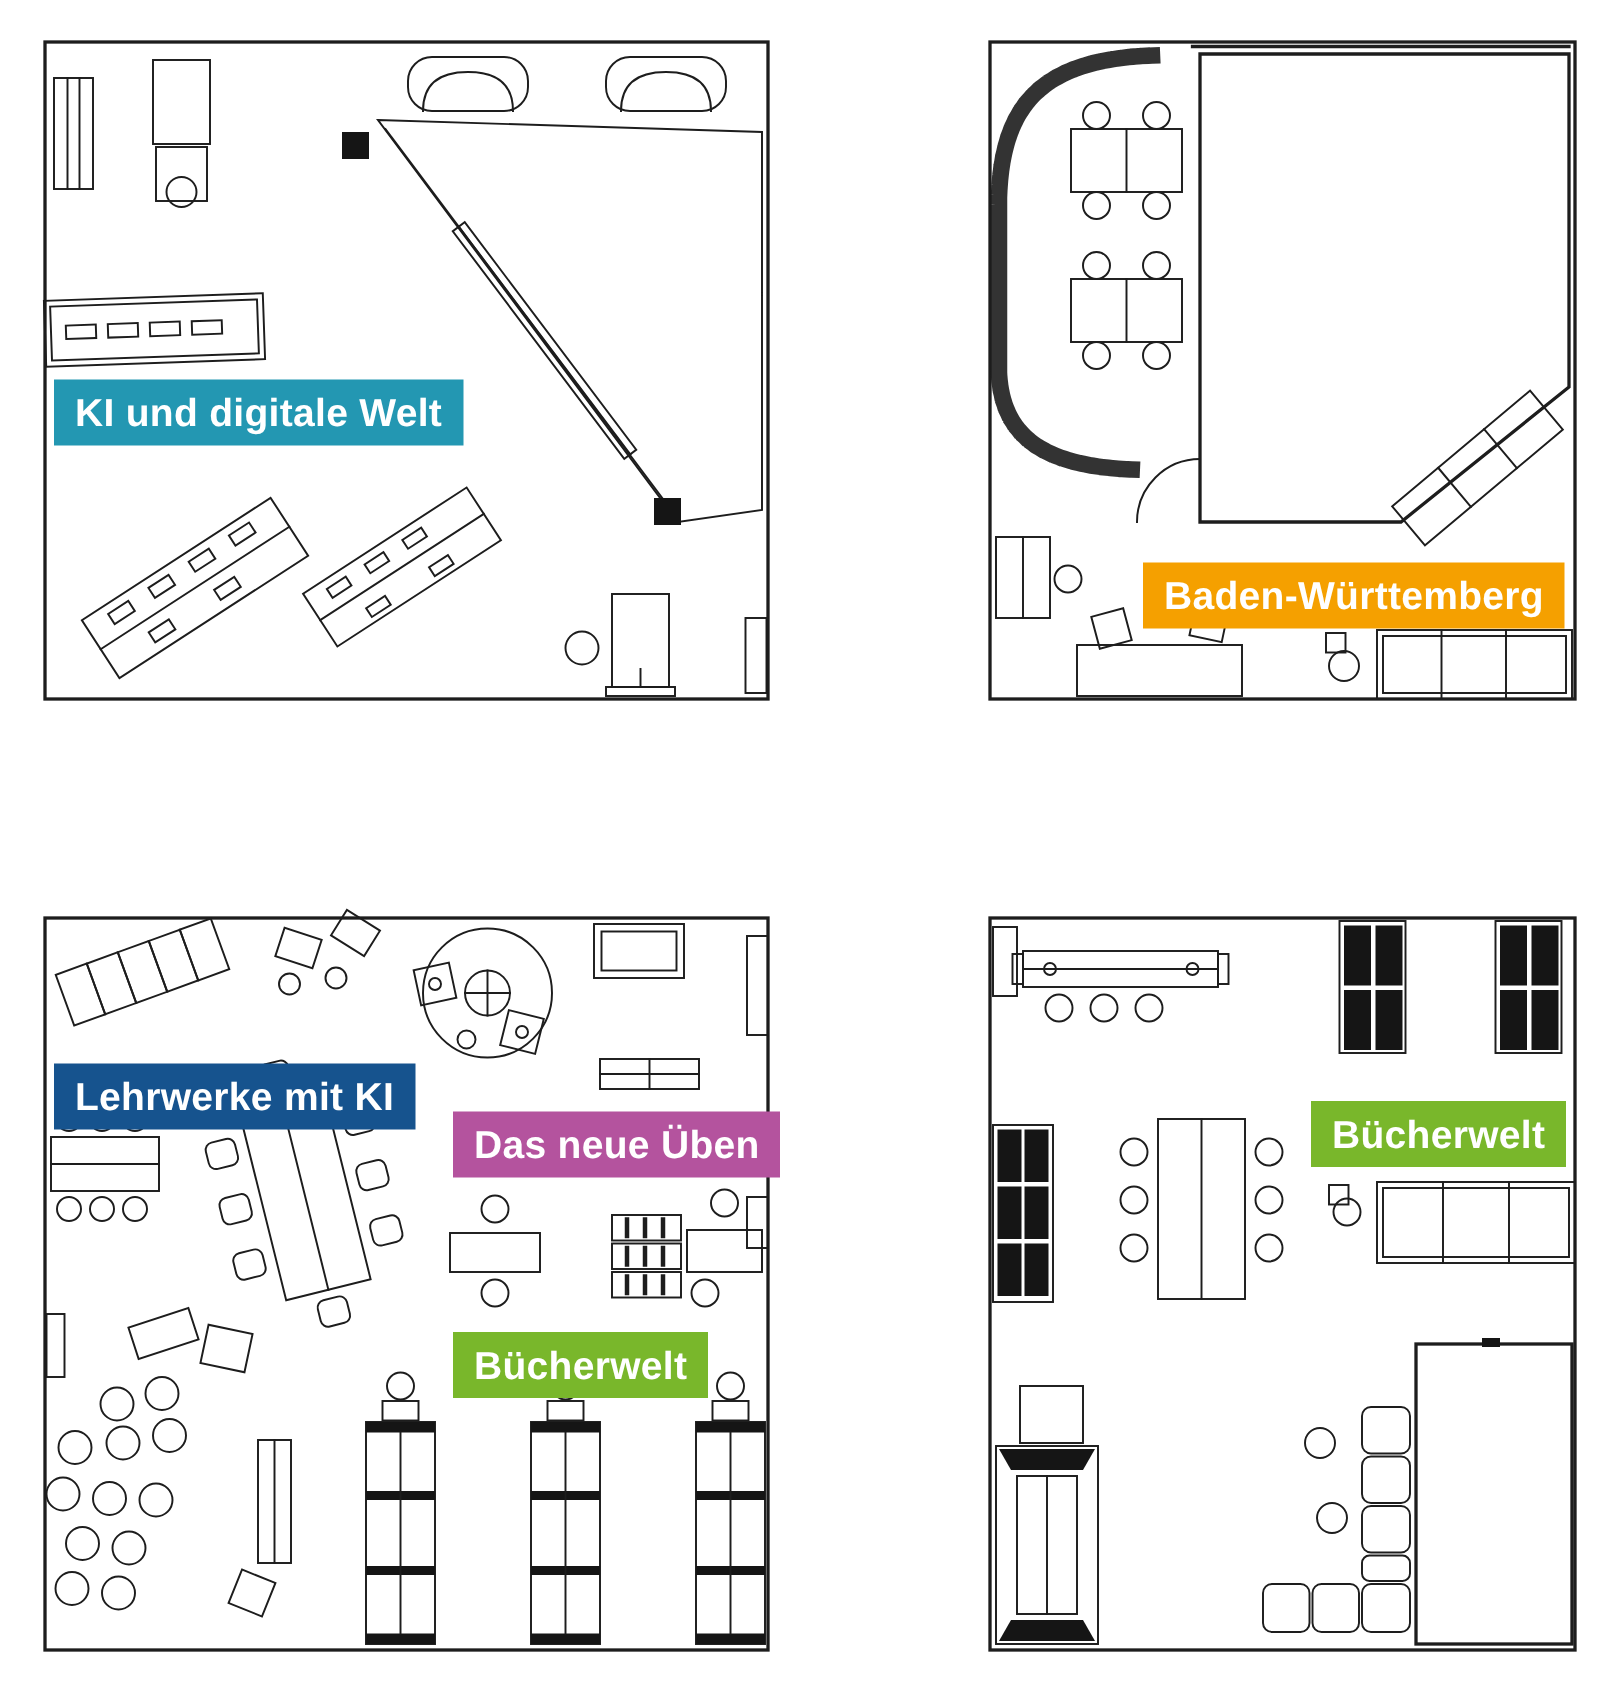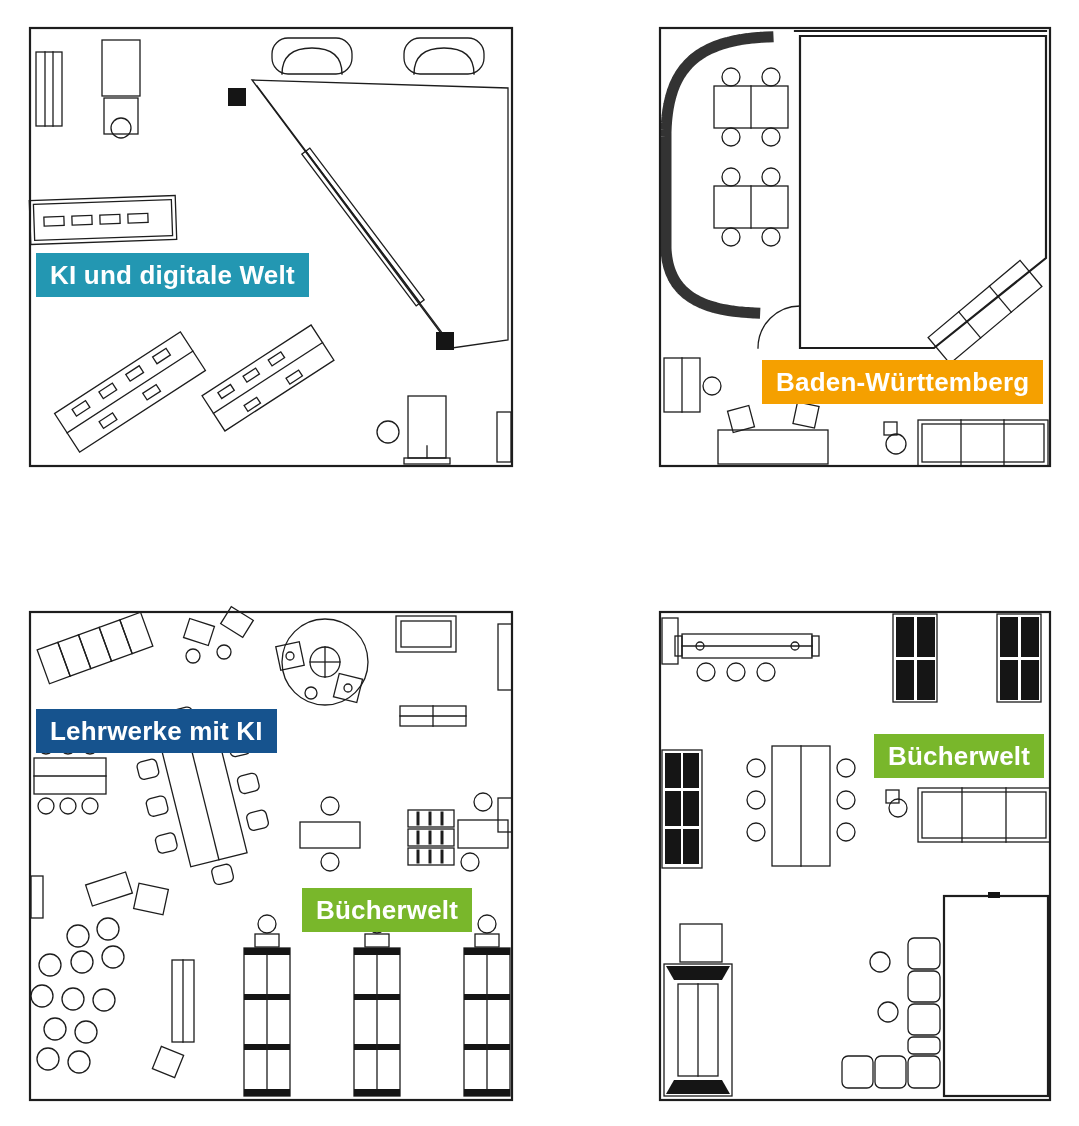--- a/index.html
+++ b/index.html
@@ -366,22 +366,23 @@
       <rect x="875" y="1056" width="31" height="32" rx="6"></rect>
       <rect x="908" y="1056" width="32" height="32" rx="6"></rect>
       <circle cx="880" cy="962" r="10"></circle>
       <circle cx="888" cy="1012" r="10"></circle>
     </g>
   </g>
 </svg>
 
   <div class="area-label" style="left: 36px; top: 253px; background-color: rgb(35, 151, 178);">KI und digitale Welt</div>
 
-  <div class="area-label" style="left: 762px; top: 360px; background-color: rgb(245, 160, 0);">Baden-Württemberg</div>
+  <div class="area-label" style="left: 762px; top: 375px; background-color: rgb(245, 160, 0);">Baden-Württemberg</div>
 
   <div class="area-label" style="left: 36px; top: 679px; background-color: rgb(22, 83, 142); margin-top: 30px;">Lehrwerke mit KI</div>
 
+  <div class="area-label" style="left: 302px; top: 741px; background-color: rgb(180, 83, 158);">Das neue Üben</div>
 
   <div class="area-label" style="left: 302px; top: 888px; background-color: rgb(121, 183, 43);">Bücherwelt</div>
 
   <div class="area-label" style="left: 874px; top: 734px; background-color: rgb(121, 183, 43);">Bücherwelt</div>
 
 </div>
 
 </body></html>

